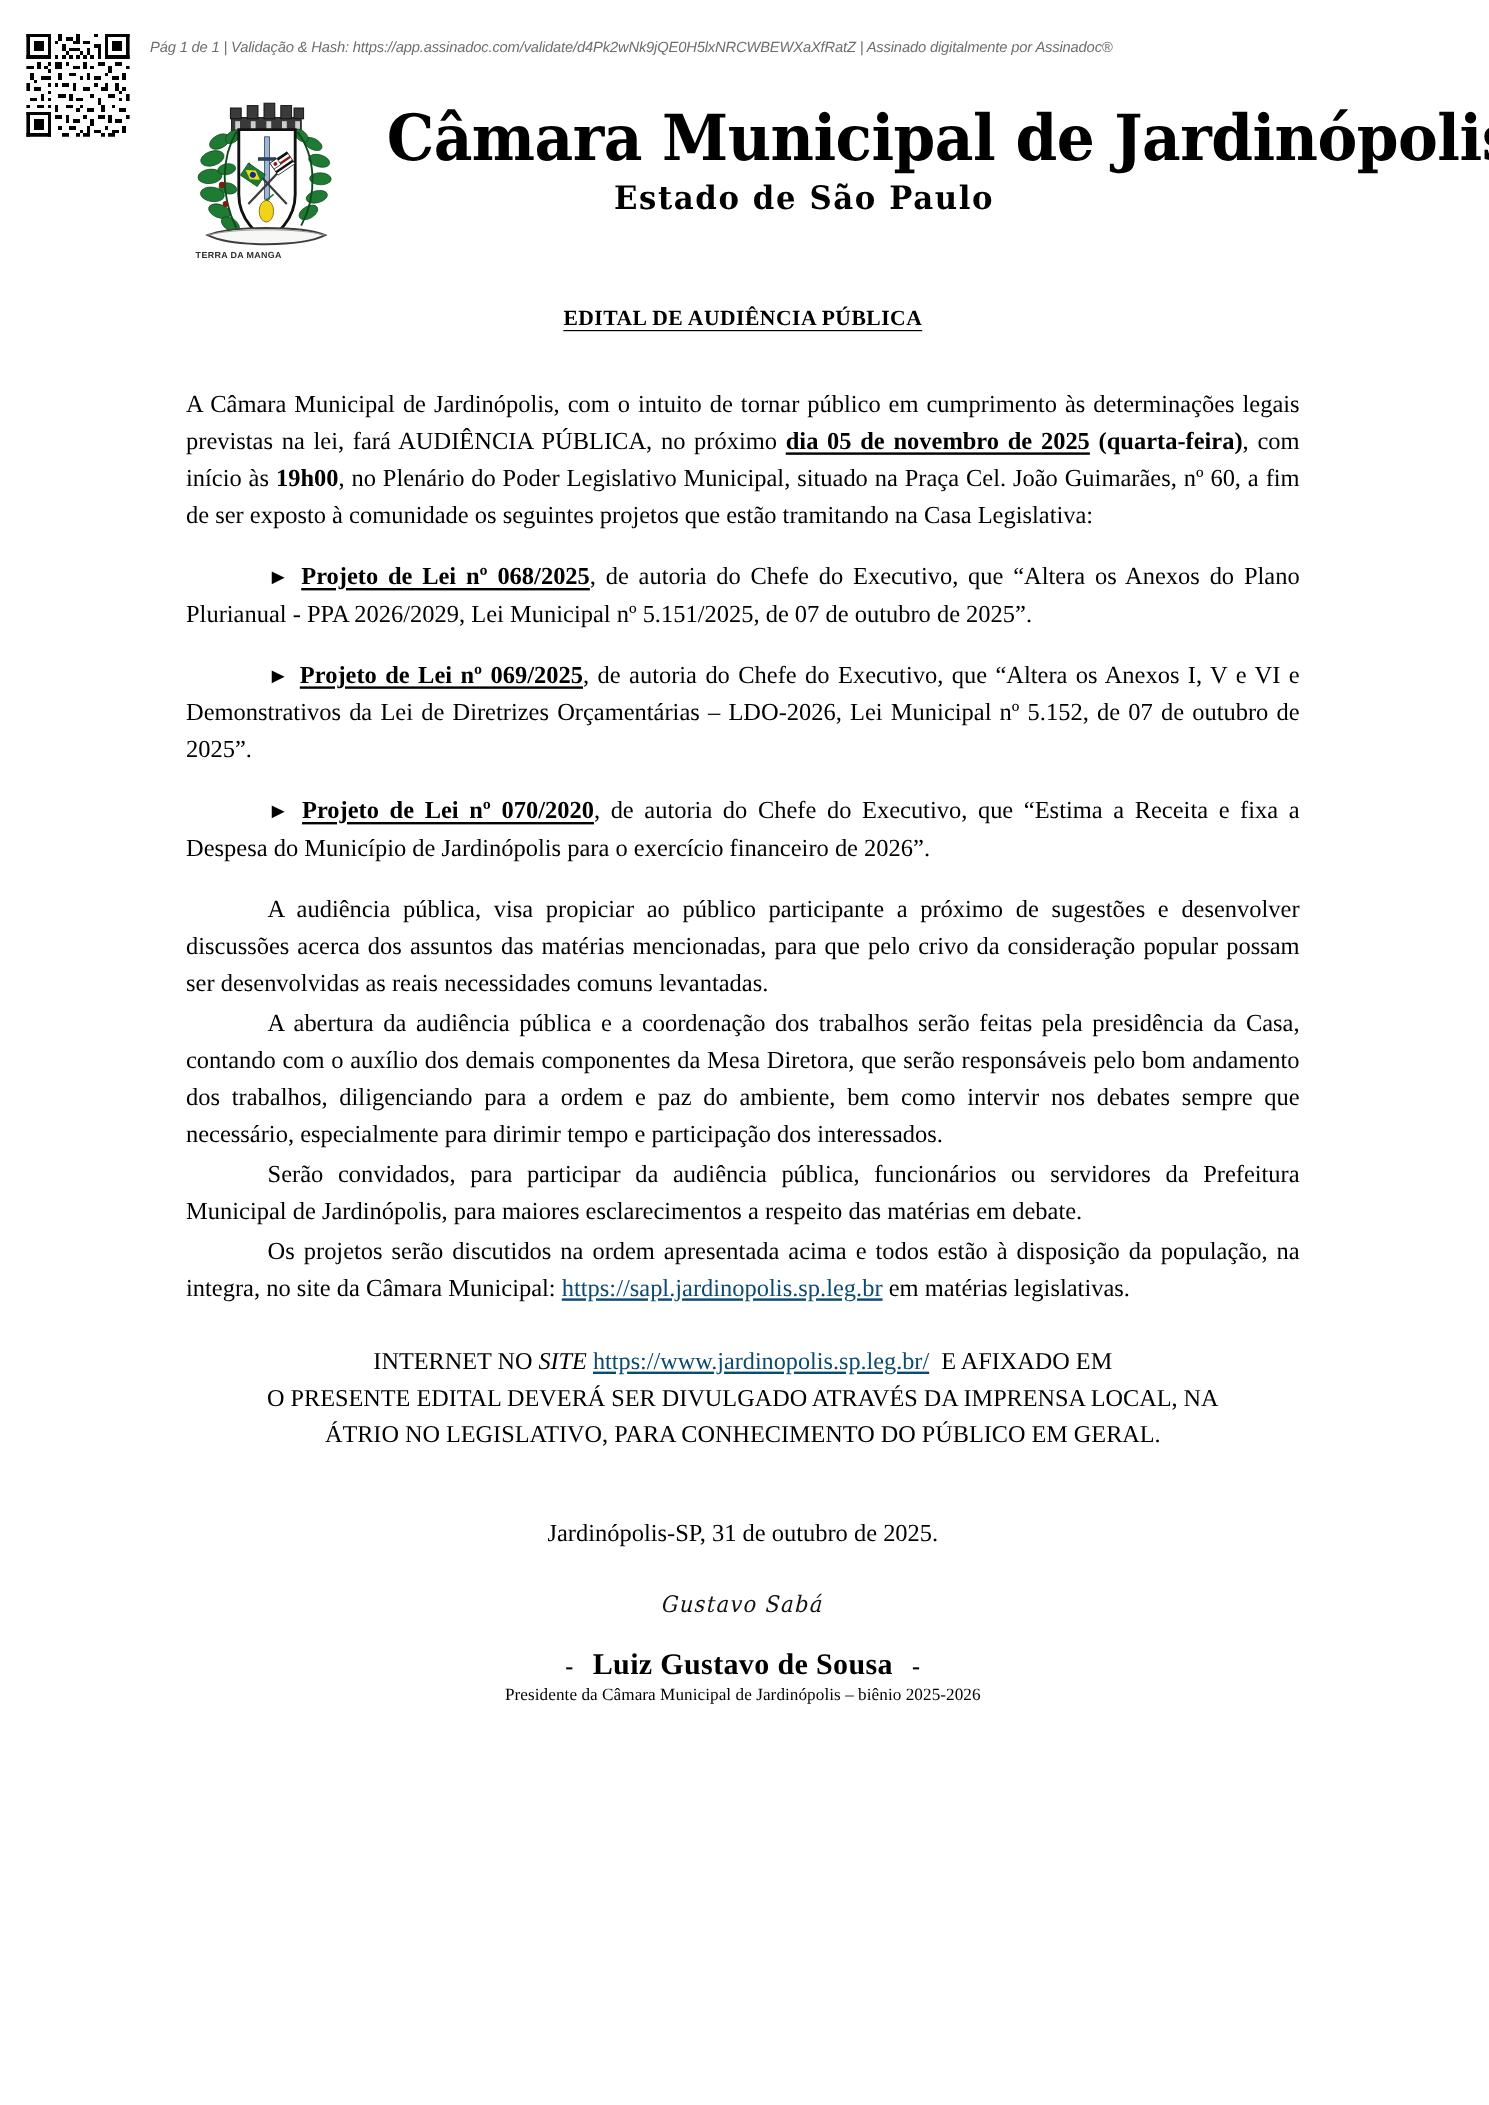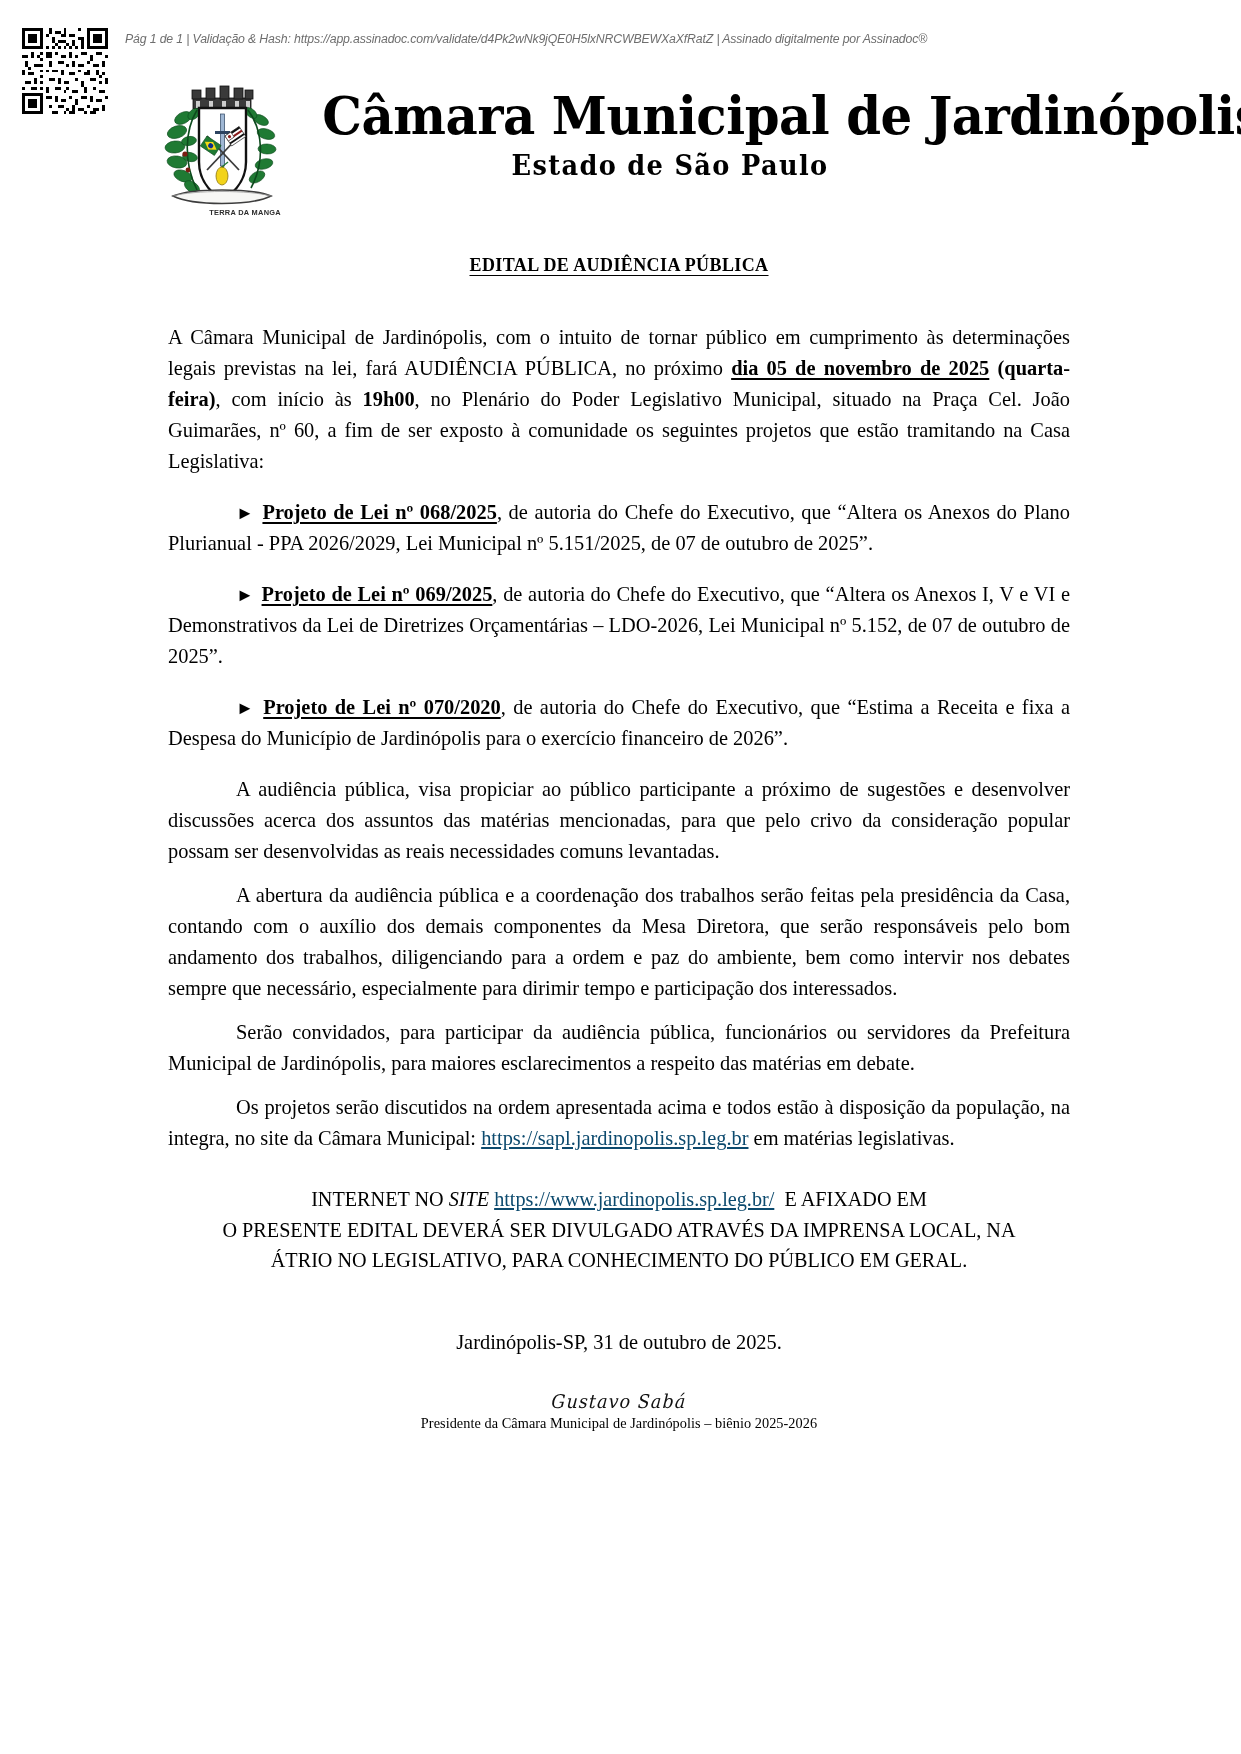--- a/index.html
+++ b/index.html
@@ -61,21 +61,21 @@
     top: 6px;
     width: 118px;
     height: 140px;
   }
   .crest svg { display:block; }
   .crest-motto {
     position: absolute;
     left: 163px;
     top: 130px;
     width: 118px;
-    text-align: right;
+    text-align: left;
     font-family: "Liberation Sans", "DejaVu Sans", sans-serif;
     font-size: 7.4px;
     font-weight: bold;
     letter-spacing: 0.3px;
     color: #2d2d2d;
   }
   .lh-text {
     position: absolute;
     left: 300px;
     top: 10px;
@@ -116,21 +116,21 @@
     letter-spacing: 0.4px;
     margin: 0 0 44px 0;
     padding-bottom: 2px;
   }
   .doc-title span.u {
     text-decoration: underline;
     text-underline-offset: 4px;
   }
 
   p.para {
-    margin: 13px;
+    margin: 0;
     font-size: 20.4px;
     line-height: 1.52;
     text-align: justify;
     text-justify: inter-word;
   }
   p.indent { text-indent: 68px; }
   p.gap { margin-top: 20px; }
   p.gap-sm { margin-top: 2px; }
 
   b.u  { font-weight: bold; text-decoration: underline; text-underline-offset: 3px; }
@@ -441,16 +441,17 @@
 
     <div class="closing">
       <div><span>INTERNET NO </span><span class="it">SITE</span> <a class="link" href="#">https://www.jardinopolis.sp.leg.br/</a>&nbsp;&nbsp;<span>E AFIXADO EM</span></div>
       <div>O PRESENTE EDITAL DEVERÁ SER DIVULGADO ATRAVÉS DA IMPRENSA LOCAL, NA</div>
       <div>ÁTRIO NO LEGISLATIVO, PARA CONHECIMENTO DO PÚBLICO EM GERAL.</div>
     </div>
 
     <div class="cityline">Jardinópolis-SP, 31 de outubro de 2025.</div>
 
     <div class="sigscript">Gustavo Sabá</div>
+    <div class="signame"><span class="dash">-</span><span>Luiz Gustavo de Sousa</span><span class="dash">-</span></div>
     <div class="sigrole">Presidente da Câmara Municipal de Jardinópolis – biênio 2025-2026</div>
 
   </div>
 </div>
 
 </body></html>

